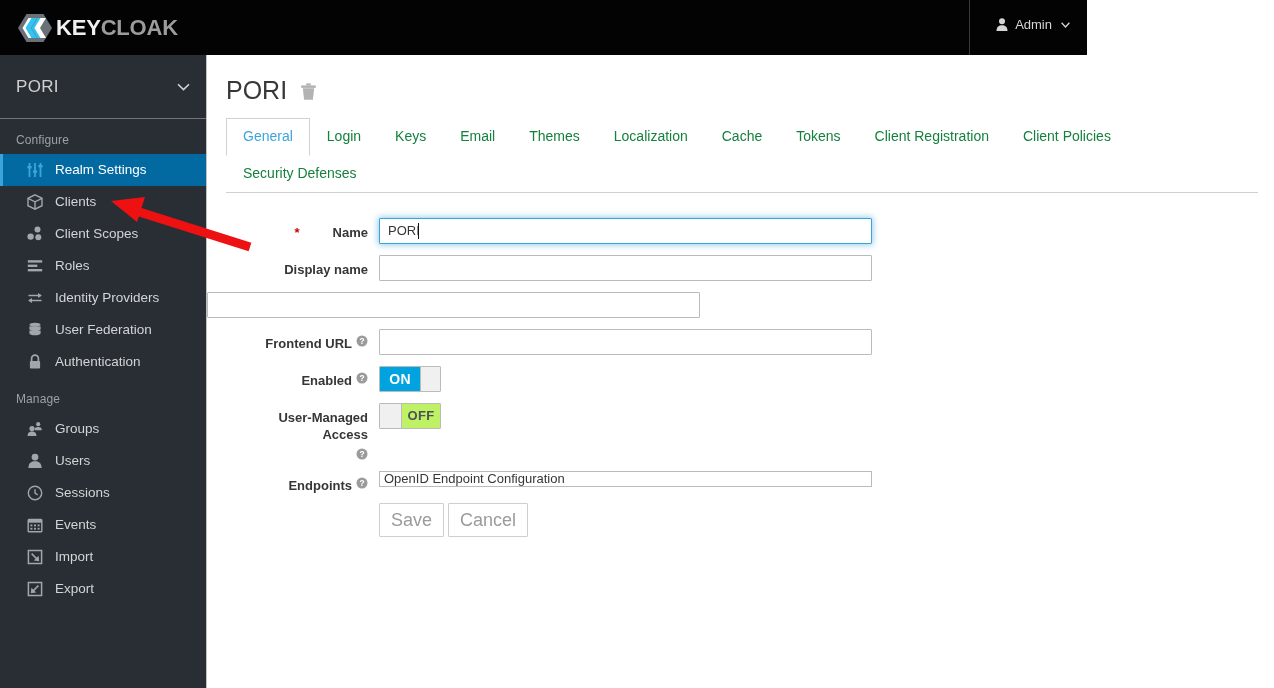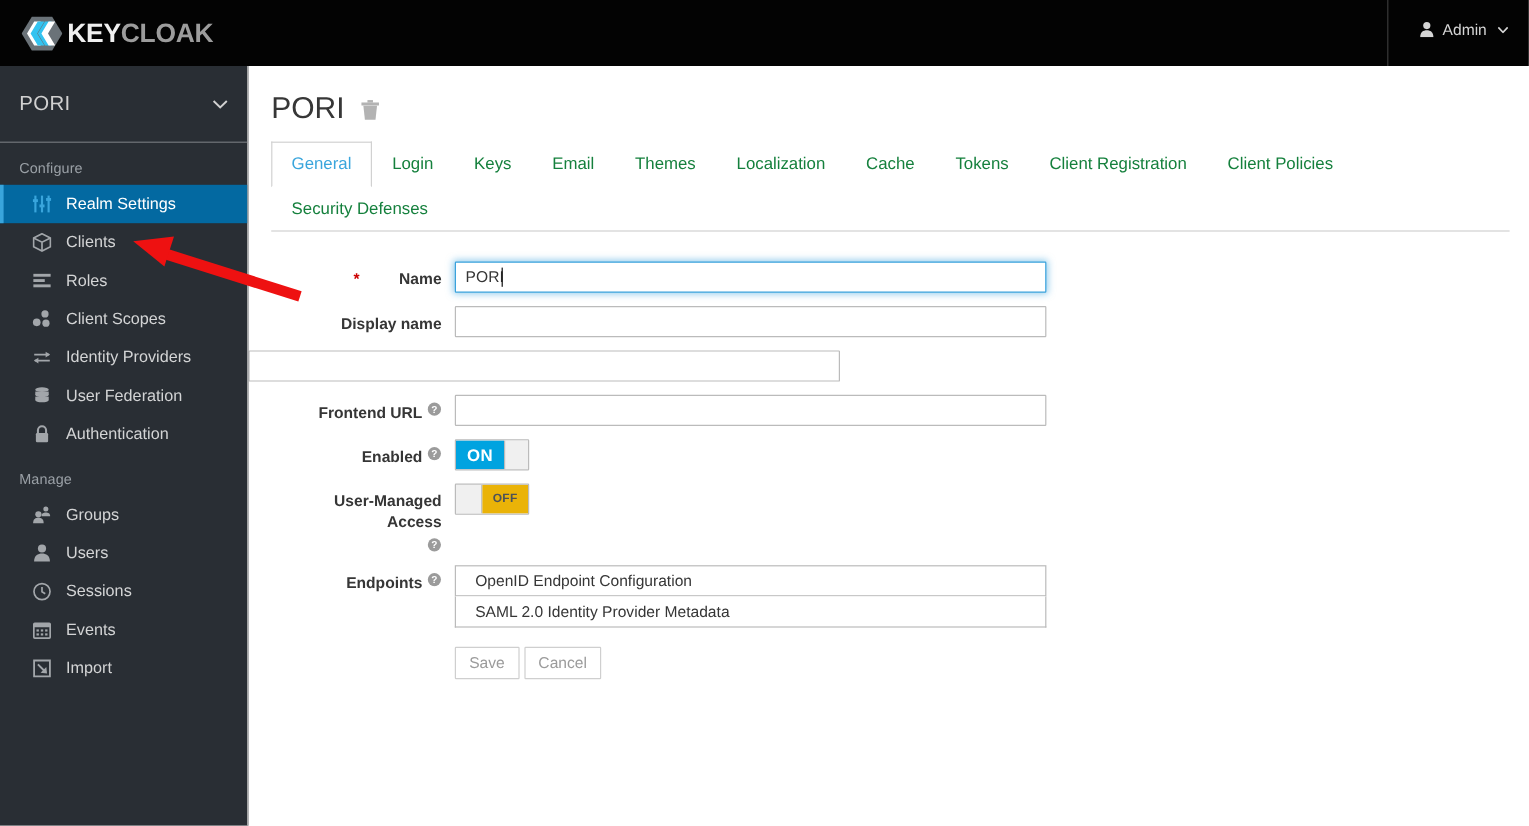--- a/index.html
+++ b/index.html
@@ -9,21 +9,21 @@
     height: 688px;
     overflow: hidden;
     background: #ffffff;
     font-family: "Liberation Sans", sans-serif;
   }
 
   
   .masthead {
     position: absolute;
     top: 0; left: 0;
-    width: 1274px; height: 55px;
+    width: 1087px; height: 55px;
     background: #030303;
     z-index: 30;
   }
   .brand {
     position: absolute;
     left: 18px; top: 10px;
     display: flex;
     align-items: center;
     height: 36px;
   }
@@ -261,50 +261,50 @@
     background: #f0f0f0;
     width: 20px;
     border-left: 1px solid #bbbbbb;
   }
   .toggle-off .t-knob {
     background: #f0f0f0;
     width: 22px;
     border-right: 1px solid #bbbbbb;
   }
   .toggle-off .t-label {
-    background: #eab308;
+    background: #bef264;
     color: #4d5258;
     flex: 1;
     display: flex;
     align-items: center;
     justify-content: center;
-    font-size: 10px;
+    font-size: 13px;
     font-weight: bold;
     letter-spacing: 0.3px;
   }
 
   
   .endpoints { width: 493px; }
   .endpoint-item {
-    height: 26px;
+    height: 16px;
     border: 1px solid #bbbbbb;
     display: flex;
     align-items: center;
-    padding: 0 16px;
+    padding: 0 4px;
     font-size: 13px;
     color: #363636;
     background: #ffffff;
     cursor: pointer;
   }
   .endpoint-item + .endpoint-item { border-top: none; }
 
   
   .btn-row { display: flex; gap: 4px; margin-top: 16px; }
   .btn {
-    font-size: 13px;
+    font-size: 18px;
     padding: 4px 11px;
     border: 1px solid #cfcfcf;
     background: #ffffff;
     color: #9b9b9b;
     border-radius: 1px;
     cursor: pointer;
     font-family: "Liberation Sans", sans-serif;
     line-height: 1.35;
   }
 
@@ -390,40 +390,40 @@
         <path d="M1 4.3 L8 7.8 L15 4.3 M8 7.8 L8 15.2" fill="none" stroke="#a2a6aa" stroke-width="1.4"></path>
       </svg>
     </span>
     <span class="nav-label">Clients</span>
   </div>
 
   <div class="nav-item">
     <span class="nav-icon">
       <svg width="16" height="16" viewBox="0 0 16 16">
         <g fill="#a2a6aa">
+          <circle cx="10.5" cy="3.6" r="3"></circle>
+          <circle cx="3.6" cy="10.6" r="3.2"></circle>
+          <circle cx="11.3" cy="11.3" r="3"></circle>
+        </g>
+      </svg>
+    </span>
+    <span class="nav-label">Client Scopes</span>
+  </div>
+
+  <div class="nav-item">
+    <span class="nav-icon">
+      <svg width="16" height="16" viewBox="0 0 16 16">
+        <g fill="#a2a6aa">
           <rect x="0.8" y="2.2" width="14.4" height="2.4"></rect>
           <rect x="0.8" y="6.6" width="9.5" height="2.4"></rect>
           <rect x="0.8" y="11" width="14.4" height="2.4"></rect>
         </g>
       </svg>
     </span>
     <span class="nav-label">Roles</span>
-  </div>
-
-  <div class="nav-item">
-    <span class="nav-icon">
-      <svg width="16" height="16" viewBox="0 0 16 16">
-        <g fill="#a2a6aa">
-          <circle cx="10.5" cy="3.6" r="3"></circle>
-          <circle cx="3.6" cy="10.6" r="3.2"></circle>
-          <circle cx="11.3" cy="11.3" r="3"></circle>
-        </g>
-      </svg>
-    </span>
-    <span class="nav-label">Client Scopes</span>
   </div>
 
   <div class="nav-item">
     <span class="nav-icon">
       <svg width="16" height="16" viewBox="0 0 16 16">
         <g stroke="#a2a6aa" stroke-width="1.5" fill="none">
           <path d="M1.5 5.5 L14 5.5"></path>
             <path d="M14.5 10.5 L2 10.5"></path>
         </g>
         <polygon points="14.8,5.5 11,3.1 11,7.9" fill="#a2a6aa"></polygon>
@@ -518,20 +518,30 @@
     <span class="nav-icon">
       <svg width="16" height="16" viewBox="0 0 16 16">
         <path d="M1.4 1.4 L14.6 1.4 L14.6 14.6 L1.4 14.6 Z" fill="none" stroke="#a2a6aa" stroke-width="1.5"></path>
         <path d="M4.6 4.6 L11 11" stroke="#a2a6aa" stroke-width="1.6"></path>
         <polygon points="12.2,12.2 6.8,11.6 11.6,6.8" fill="#a2a6aa"></polygon>
       </svg>
     </span>
     <span class="nav-label">Import</span>
   </div>
 
+  <div class="nav-item">
+    <span class="nav-icon">
+      <svg width="16" height="16" viewBox="0 0 16 16">
+        <path d="M1.4 1.4 L14.6 1.4 L14.6 14.6 L1.4 14.6 Z" fill="none" stroke="#a2a6aa" stroke-width="1.5"></path>
+        <path d="M11.4 4.6 L5 11" stroke="#a2a6aa" stroke-width="1.6"></path>
+        <polygon points="3.8,12.2 4.4,6.8 9.2,11.6" fill="#a2a6aa"></polygon>
+      </svg>
+    </span>
+    <span class="nav-label">Export</span>
+  </div>
 </div>
 
 <div class="content">
 
   <div class="page-head">
     <div class="page-title">PORI</div>
     <div class="trash-btn">
       <span>
         <svg width="17" height="18" viewBox="0 0 17 18">
           <rect x="1.2" y="2.4" width="14.6" height="2.5" fill="#b3b3b3"></rect>
@@ -633,21 +643,20 @@
         <span class="label-text">Endpoints</span>
         <span class="help-icon">
           <svg width="12" height="12" viewBox="0 0 12 12">
             <circle cx="6" cy="6" r="5.5" fill="#9b9b9b"></circle>
             <text x="6" y="9" font-size="8.4" font-family="Liberation Sans, sans-serif" fill="#ffffff" text-anchor="middle" font-weight="bold">?</text>
           </svg>
         </span>
       </div>
       <div class="endpoints">
         <div class="endpoint-item">OpenID Endpoint Configuration</div>
-        <div class="endpoint-item">SAML 2.0 Identity Provider Metadata</div>
         <div class="btn-row">
           <button class="btn">Save</button>
           <button class="btn">Cancel</button>
         </div>
       </div>
     </div>
 
   </div>
 </div>
 

